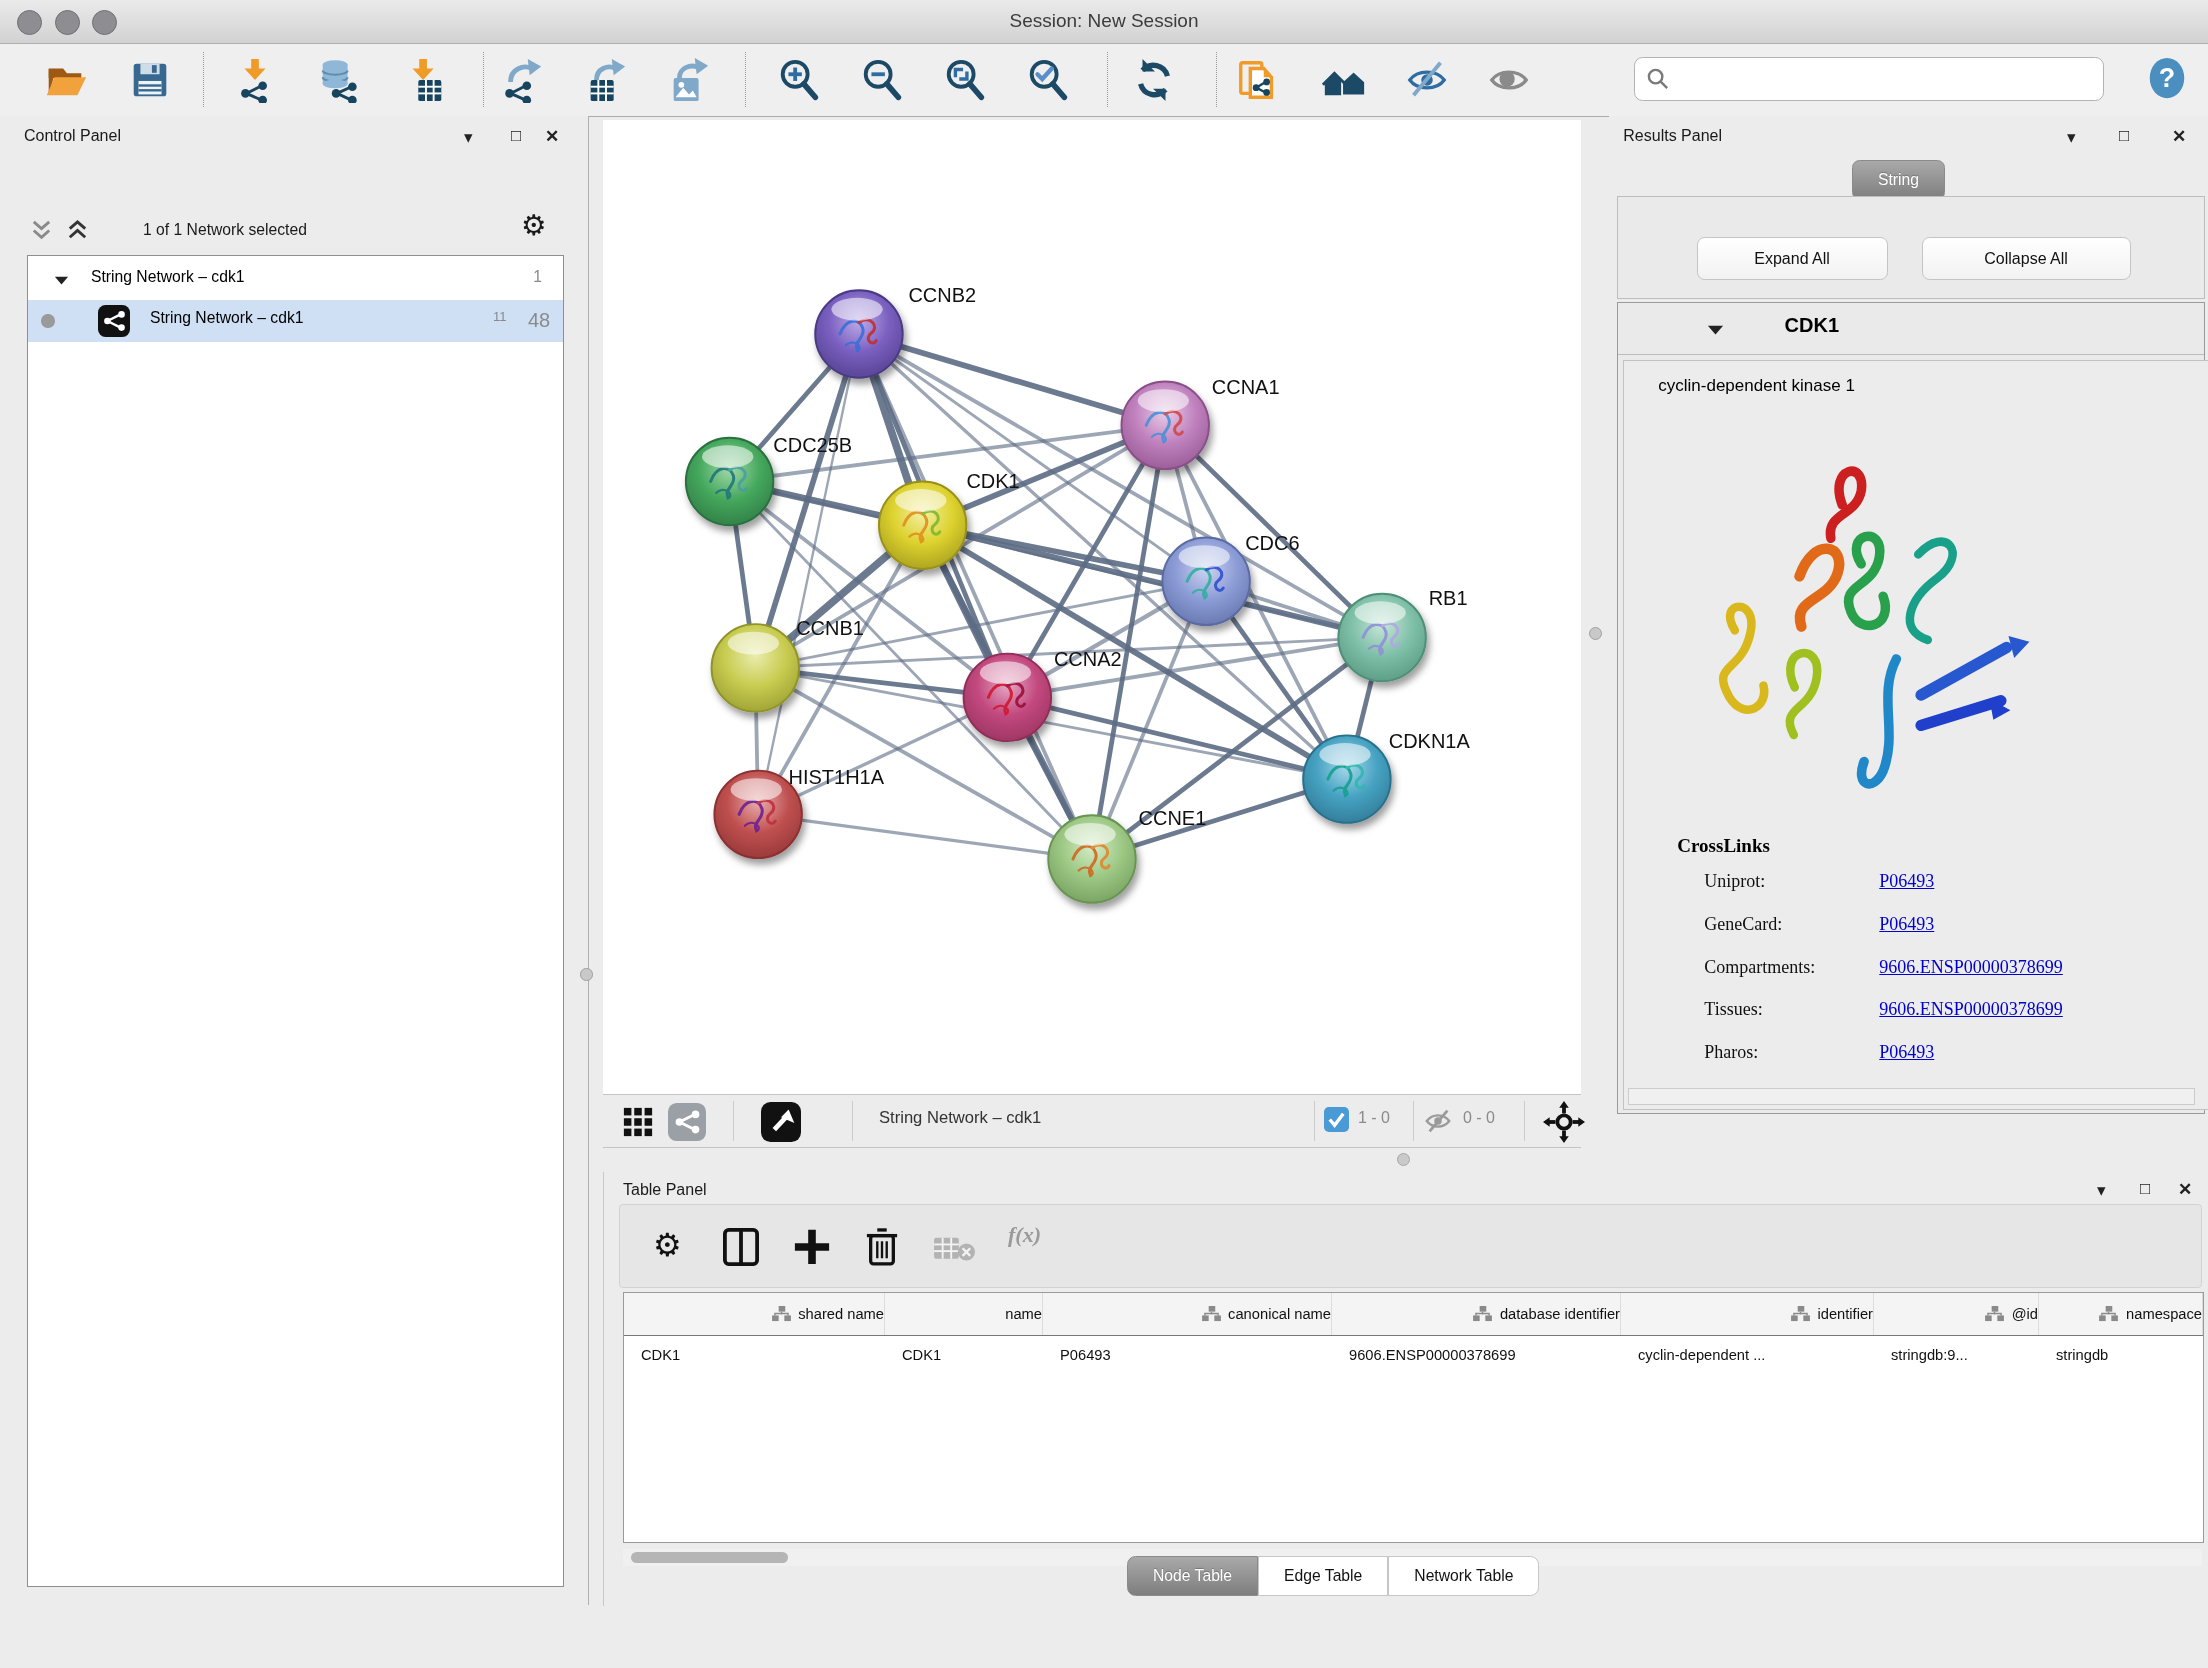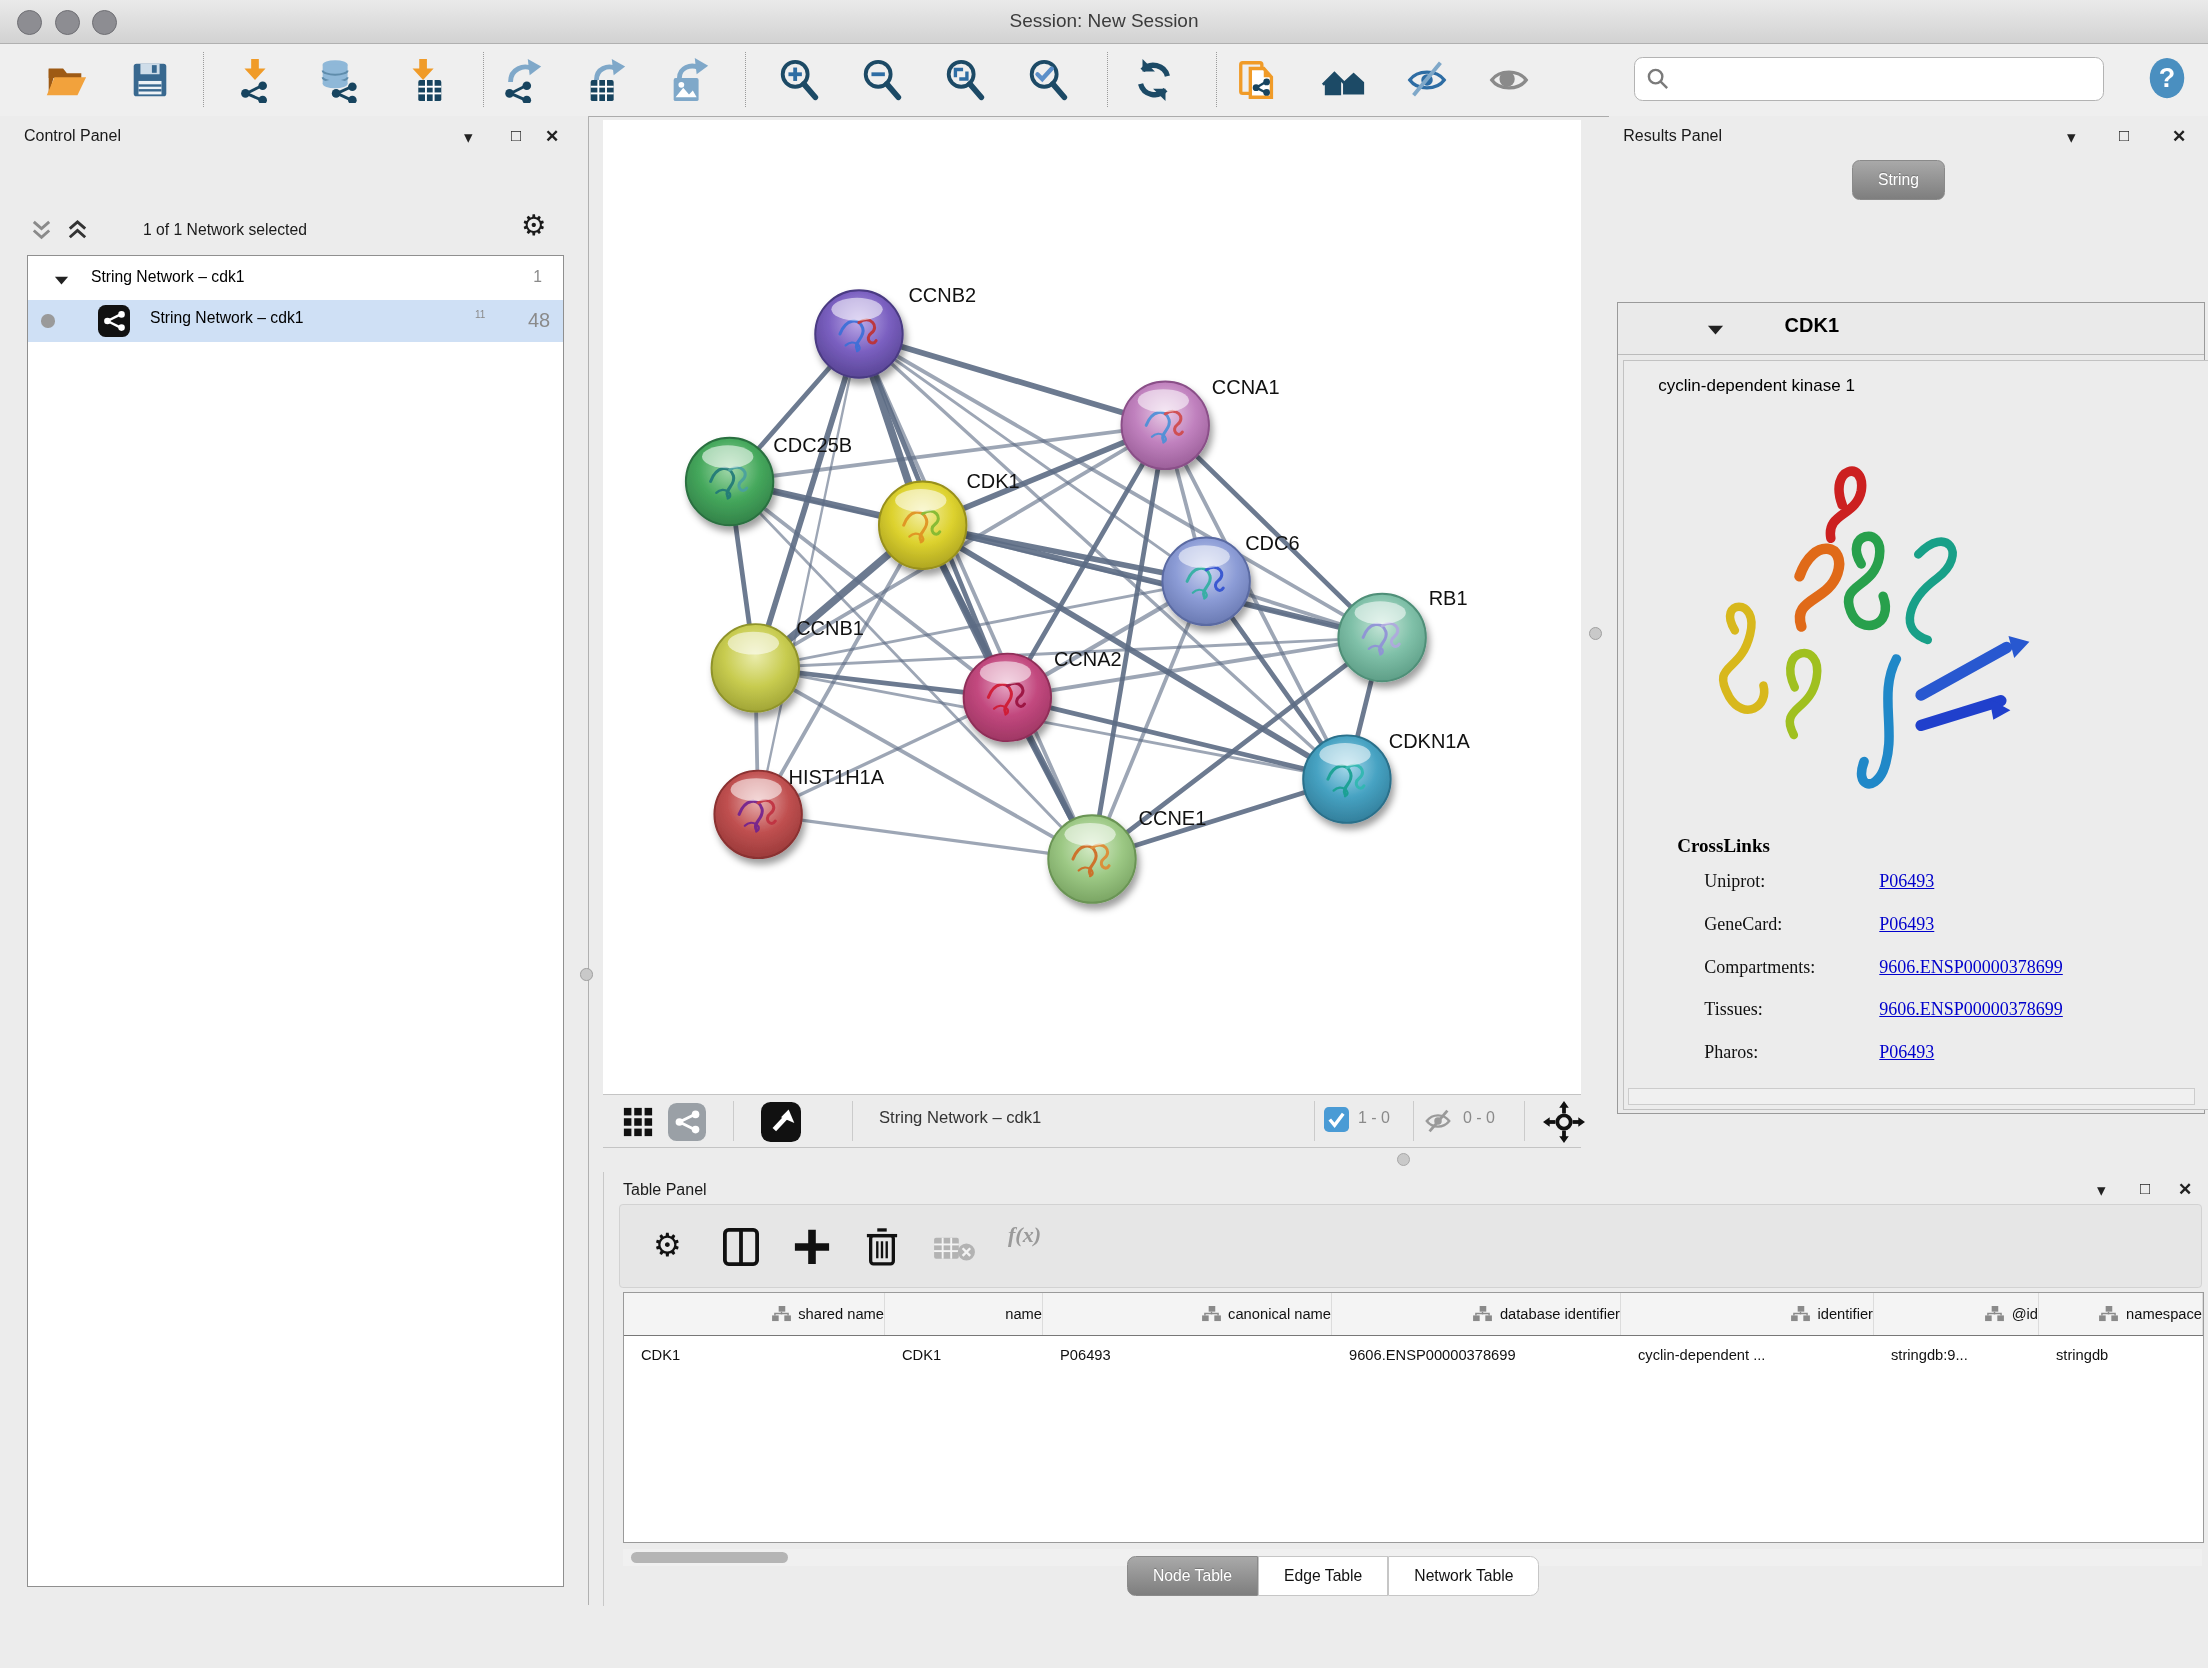--- a/index.html
+++ b/index.html
@@ -243,21 +243,21 @@
               <rect x="0" y="0" width="34" height="34" rx="8" fill="#111"></rect>
               <g stroke="#fff" stroke-width="2.5">
                 <line x1="10" y1="17" x2="24" y2="10"></line>
                 <line x1="10" y1="17" x2="24" y2="24"></line>
               </g>
               <circle cx="10" cy="17" r="3.5" fill="#fff"></circle>
               <circle cx="25" cy="10" r="3.5" fill="#fff"></circle>
               <circle cx="25" cy="24" r="3.5" fill="#fff"></circle>
             </svg></span>
         <span class="abs" style="left:122px;top:8.6px;font-size:15.7px;">String Network – cdk1</span>
-        <span class="abs graytext" style="left:447px;top:8.6px;font-size:10px;">11</span>
+        <span class="abs graytext" style="left:465px;top:8.6px;font-size:13px;">11</span>
         <span class="abs graytext" style="left:500px;top:8.6px;font-size:20px;">48</span>
       </div>
     </div>
     <span class="abs dot" style="left:580px;top:852px;width:10.5px;height:10.5px;background:#c9c9c9;border:1px solid #a0a0a0;"></span>
   </div>
 
   <div class="abs canvas">
     <svg id="network-svg" width="978" height="974" viewBox="0 0 1028 1024">
         <defs>
           <filter id="nshadow" x="-40%" y="-40%" width="180%" height="180%">
@@ -539,20 +539,28 @@
   <span class="abs dot" style="left:1397px;top:1153px;width:11.4px;height:11.4px;background:#c9c9c9;border:1px solid #a8a8a8;"></span>
 
   <div class="abs rpanel">
     <span class="abs paneltitle" style="left:14.3px;top:11.4px;">Results Panel</span>
     <span class="abs wicon" style="left:458px;top:10.5px;">▾</span>
     <span class="abs wicon" style="left:510px;top:9.5px;">□</span>
     <span class="abs wicon" style="left:563px;top:9.5px;font-weight:bold;">✕</span>
     <div class="abs tab active" style="left:243px;top:44px;border-radius:7.6px;">
         <span>String</span>
       </div>
+    <div class="abs rbox" style="top:80px;height:101px;">
+      <div class="btn abs" style="left:79px;top:40px;width:189px;height:41px;">
+          <span>Expand All</span>
+        </div>
+      <div class="btn abs" style="left:304px;top:40px;width:207px;height:41px;">
+          <span>Collapse All</span>
+        </div>
+    </div>
     <div class="abs rbox" style="top:186px;height:810px;border-color:#9a9a9a;">
       <div class="abs" style="left:0;top:0;width:100%;height:51px;border-bottom:1px solid #bbb;">
         <span class="abs" style="left:88px;top:20px;"><svg width="19" height="14.3" viewBox="0 0 20 15">
               <path d="M2 3l8 9 8-9z" fill="#222"></path>
             </svg></span>
         <span class="abs" style="left:167px;top:11.4px;font-size:20px;font-weight:bold;">CDK1</span>
       </div>
       <div class="abs" style="left:5.7px;top:57px;width:573px;height:748px;border:1px solid #c2c2c2;background:#ececec;padding-left:23px;">
         <span class="abs" style="left:34px;top:15px;font-size:17px;">cyclin-dependent kinase 1</span>
         <svg class="abs" style="left:52px;top:49px;" width="399" height="418" viewBox="0 0 420 440">

